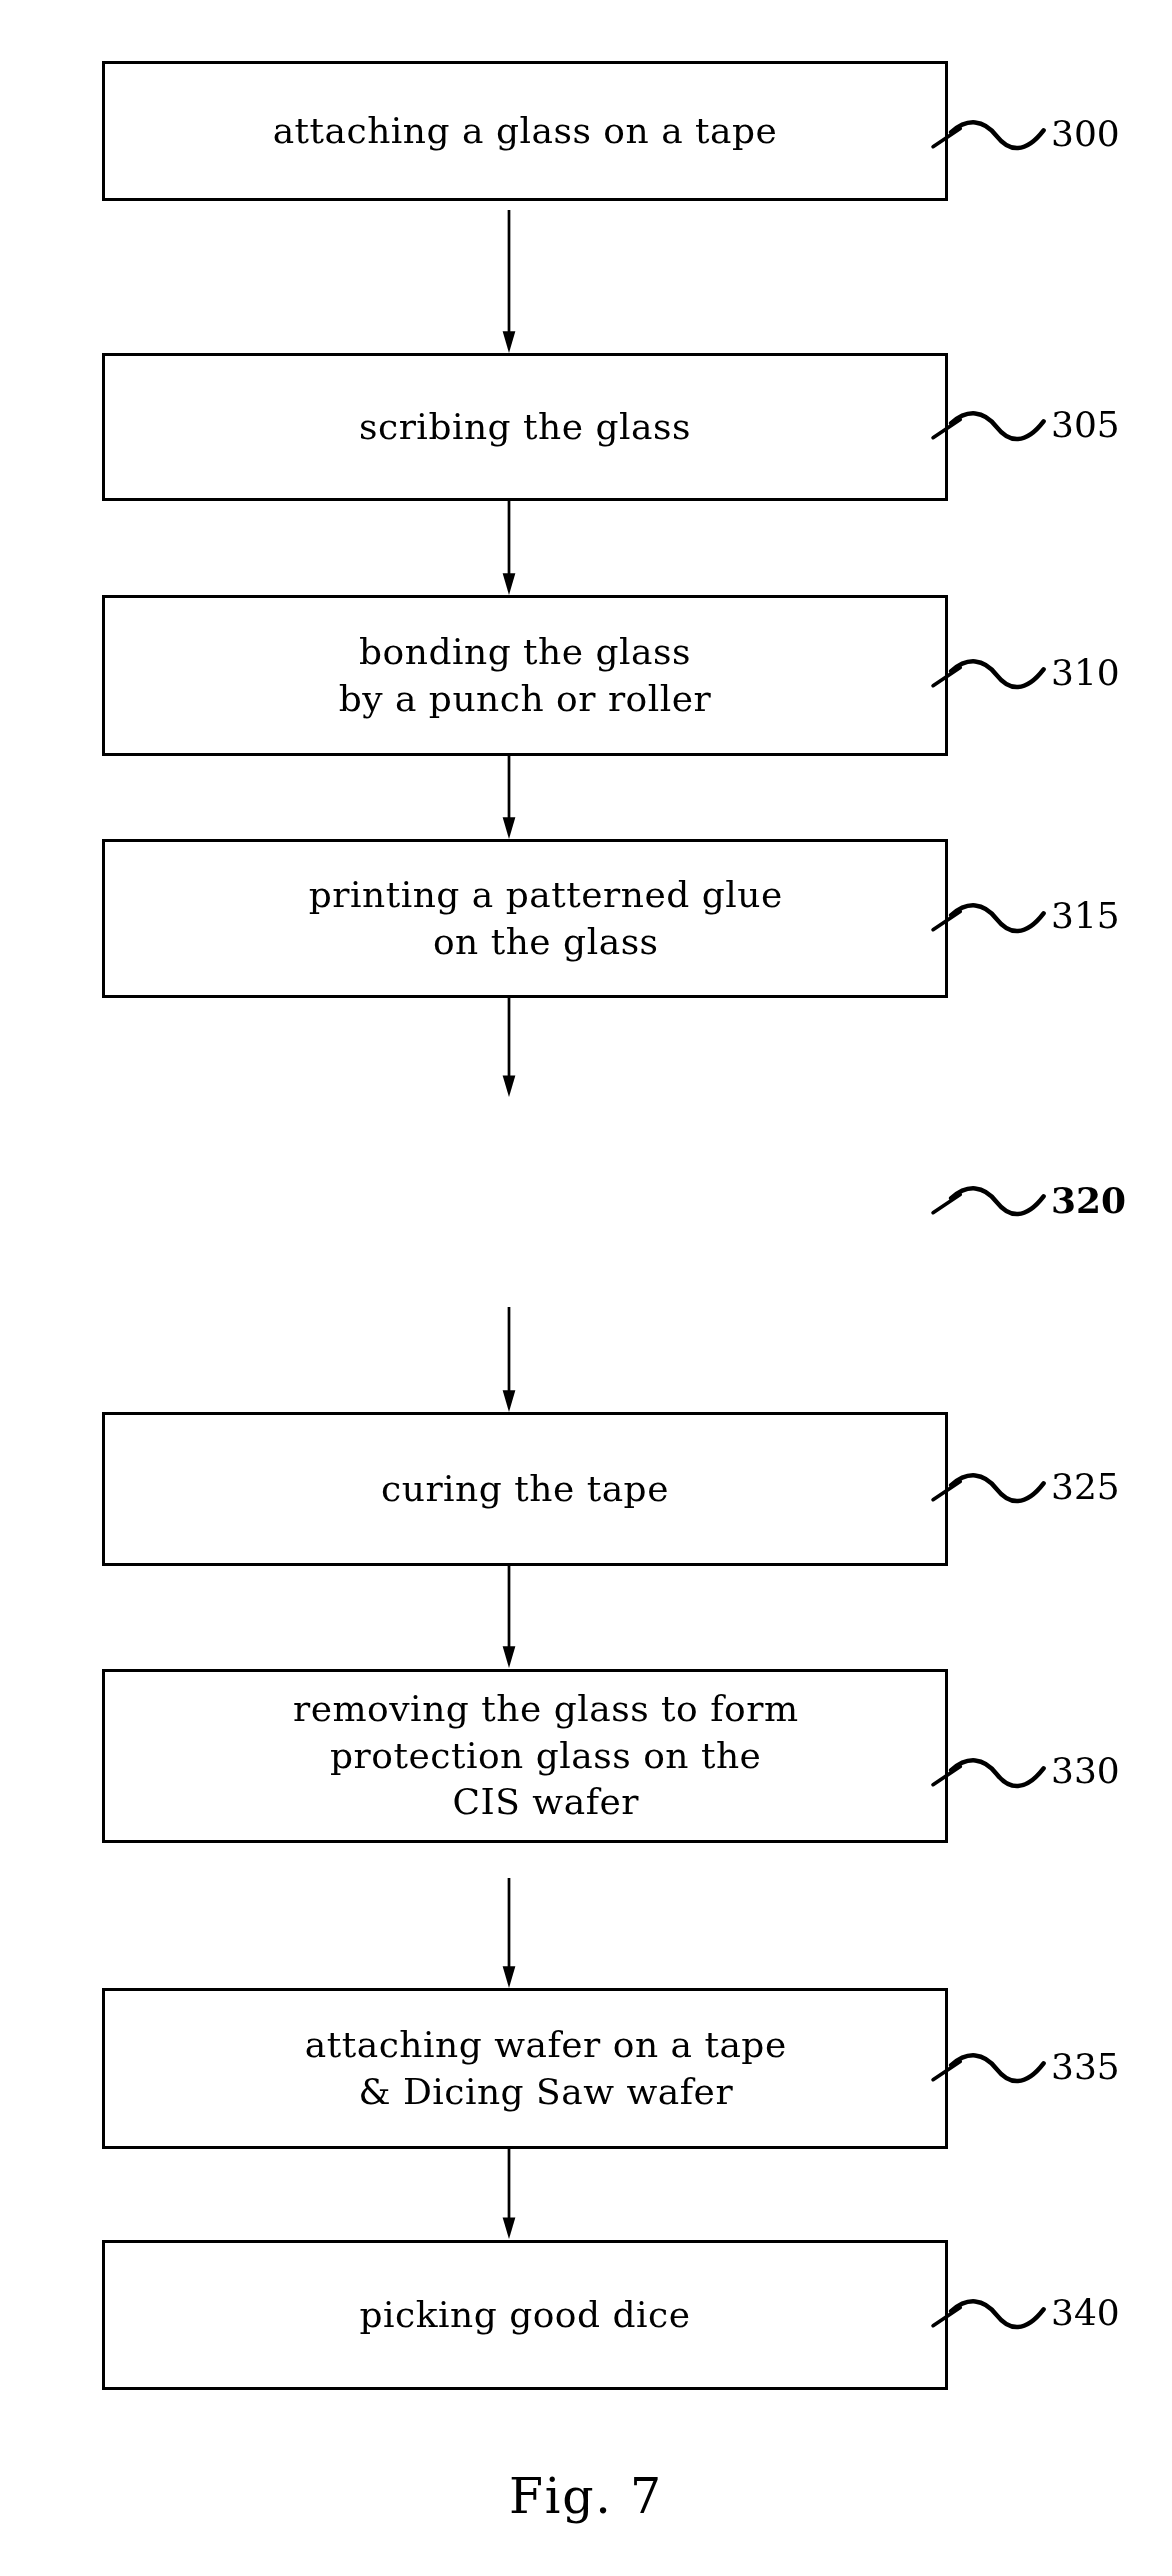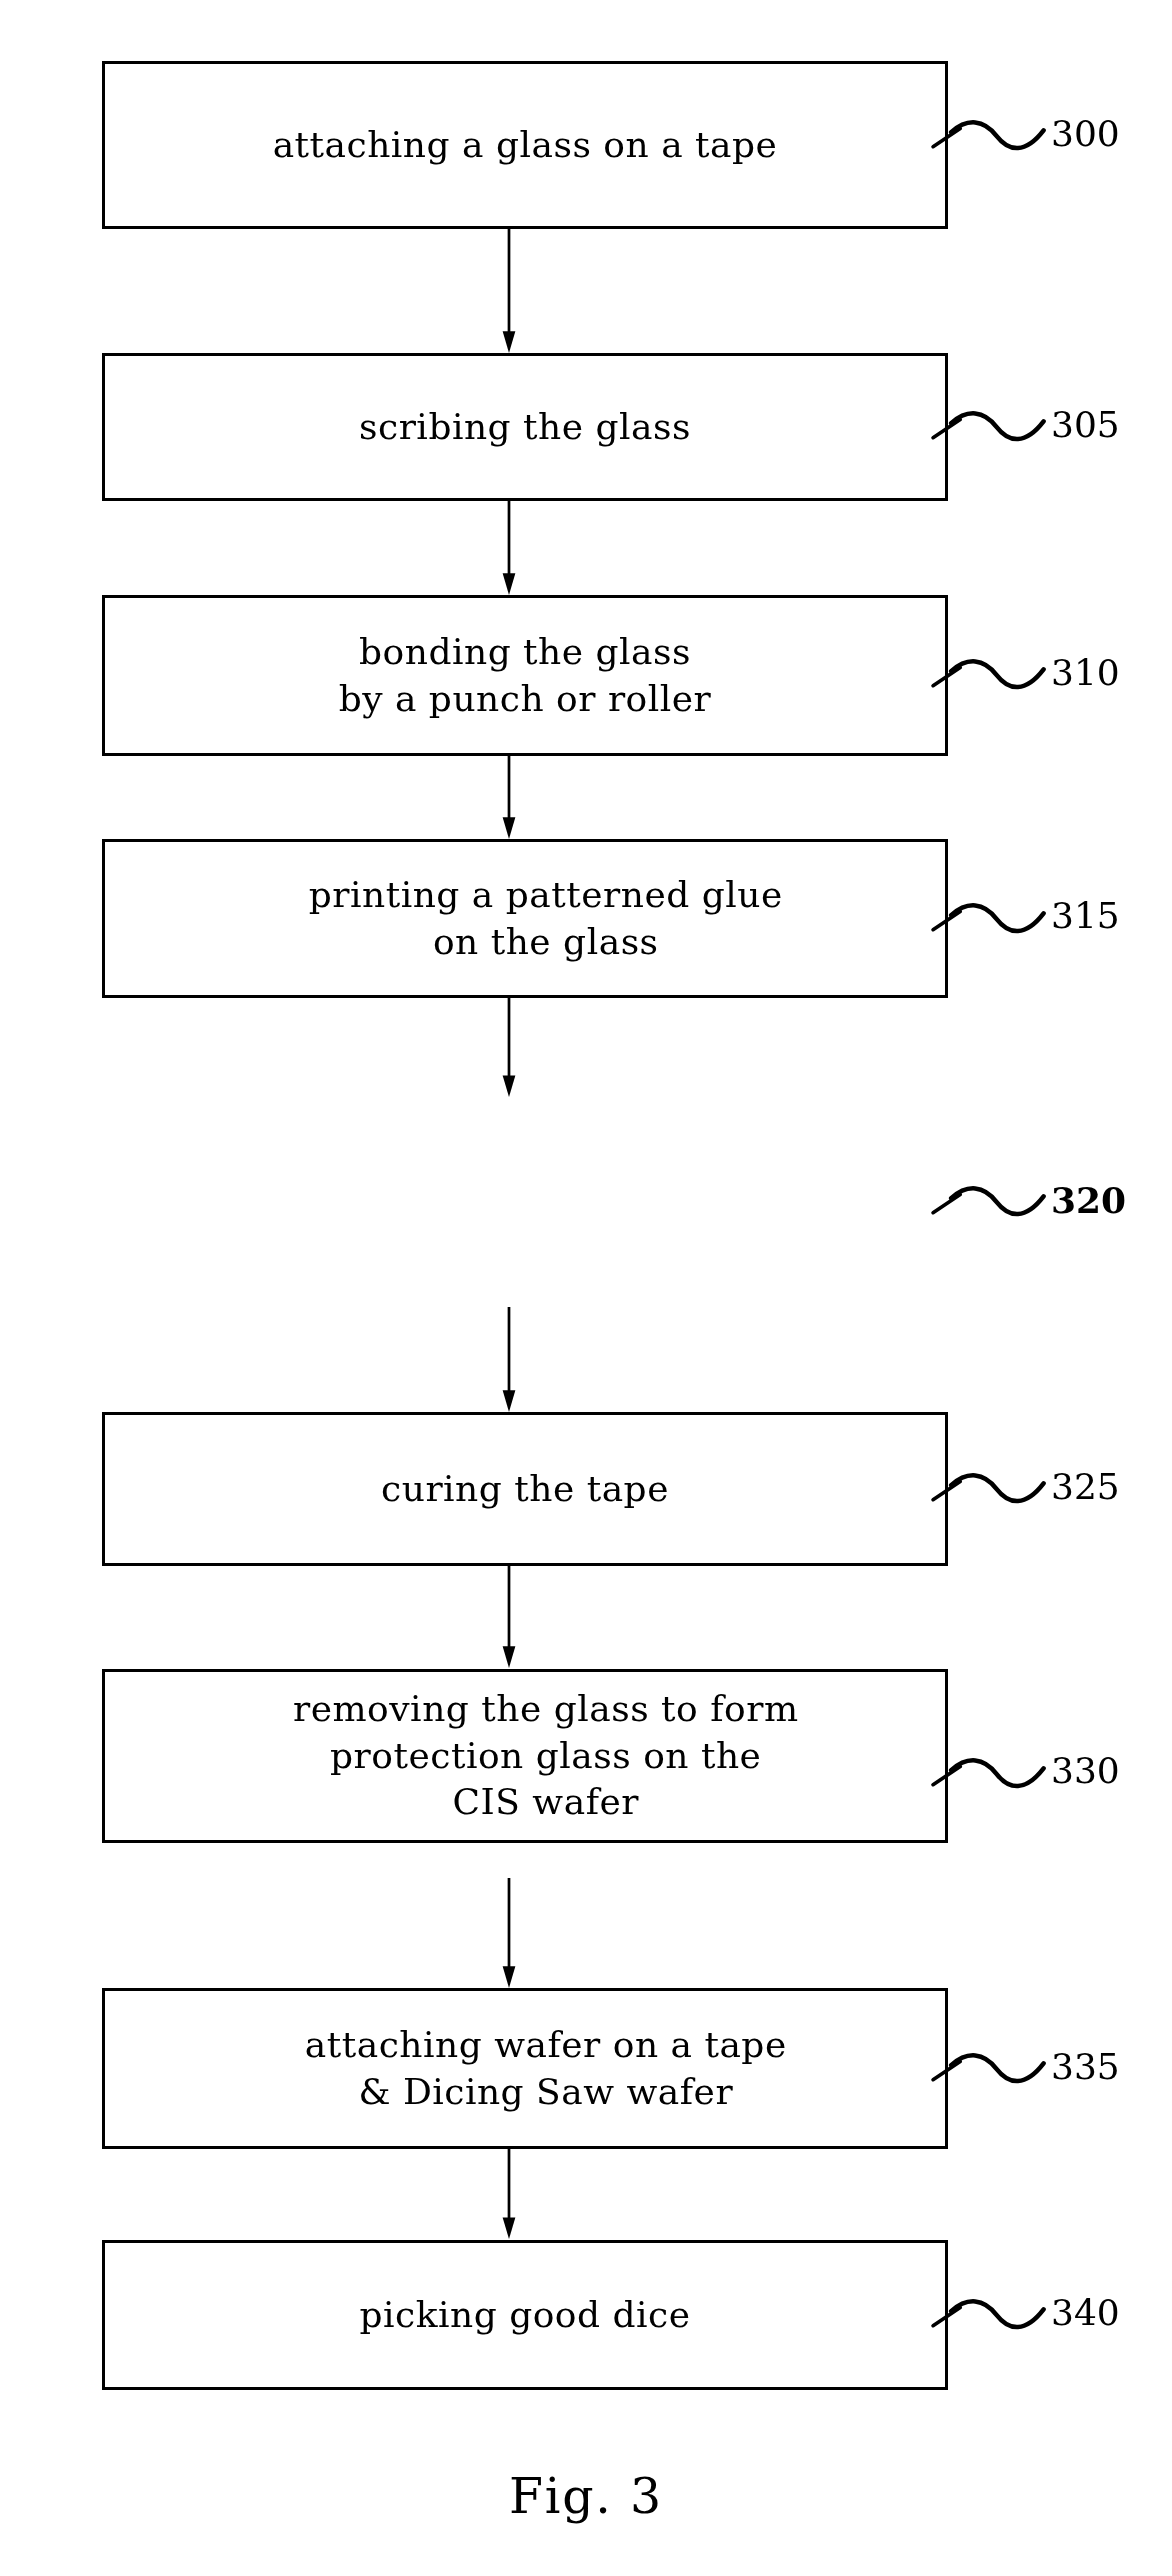--- a/index.html
+++ b/index.html
@@ -88,21 +88,21 @@
     font-size: 49px;
     letter-spacing: 1.8px;
     color: #000000;
   }
 </style>
 </head>
 <body>
 
 <div id="figure-root">
 
-  <div id="fig-caption">Fig. 3</div>
+  <div id="fig-caption">Fig. 7</div>
 <div class="connector" style="top: 210px; height: 143px;">
       <svg viewBox="0 0 22 158" preserveAspectRatio="none">
         <line x1="11" y1="0" x2="11" y2="138" stroke="#000000" stroke-width="3"></line>
         <polygon points="4,134 18,134 11,158" fill="#000000"></polygon>
       </svg>
     </div>
     <div class="connector" style="top: 501px; height: 94px;">
       <svg viewBox="0 0 22 104" preserveAspectRatio="none">
         <line x1="11" y1="0" x2="11" y2="84" stroke="#000000" stroke-width="3"></line>
         <polygon points="4,80 18,80 11,104" fill="#000000"></polygon>
@@ -137,21 +137,21 @@
         <line x1="11" y1="0" x2="11" y2="102" stroke="#000000" stroke-width="3"></line>
         <polygon points="4,98 18,98 11,122" fill="#000000"></polygon>
       </svg>
     </div>
     <div class="connector" style="top: 2149px; height: 90px;">
       <svg viewBox="0 0 22 100" preserveAspectRatio="none">
         <line x1="11" y1="0" x2="11" y2="80" stroke="#000000" stroke-width="3"></line>
         <polygon points="4,76 18,76 11,100" fill="#000000"></polygon>
       </svg>
     </div>
-    <div class="flow-box" style="top: 61px; height: 168px;">
+    <div class="flow-box" style="top: 61px; height: 140px;">
       <div class="box-text center">attaching a glass on a tape</div>
     </div>
     <div class="leader" style="top: 105px;">
       <svg viewBox="0 0 170 64">
         <line x1="10" y1="46" x2="40" y2="26" stroke="#000000" stroke-width="4" stroke-linecap="round"></line>
         <path d="M 30 30 C 48 14, 66 16, 80 34 C 94 52, 112 54, 132 28" fill="none" stroke="#000000" stroke-width="5" stroke-linecap="round"></path>
       </svg>
     </div>
     <div class="ref-num" style="top: 116px;">300</div>
     <div class="flow-box" style="top: 353px; height: 148px;">

